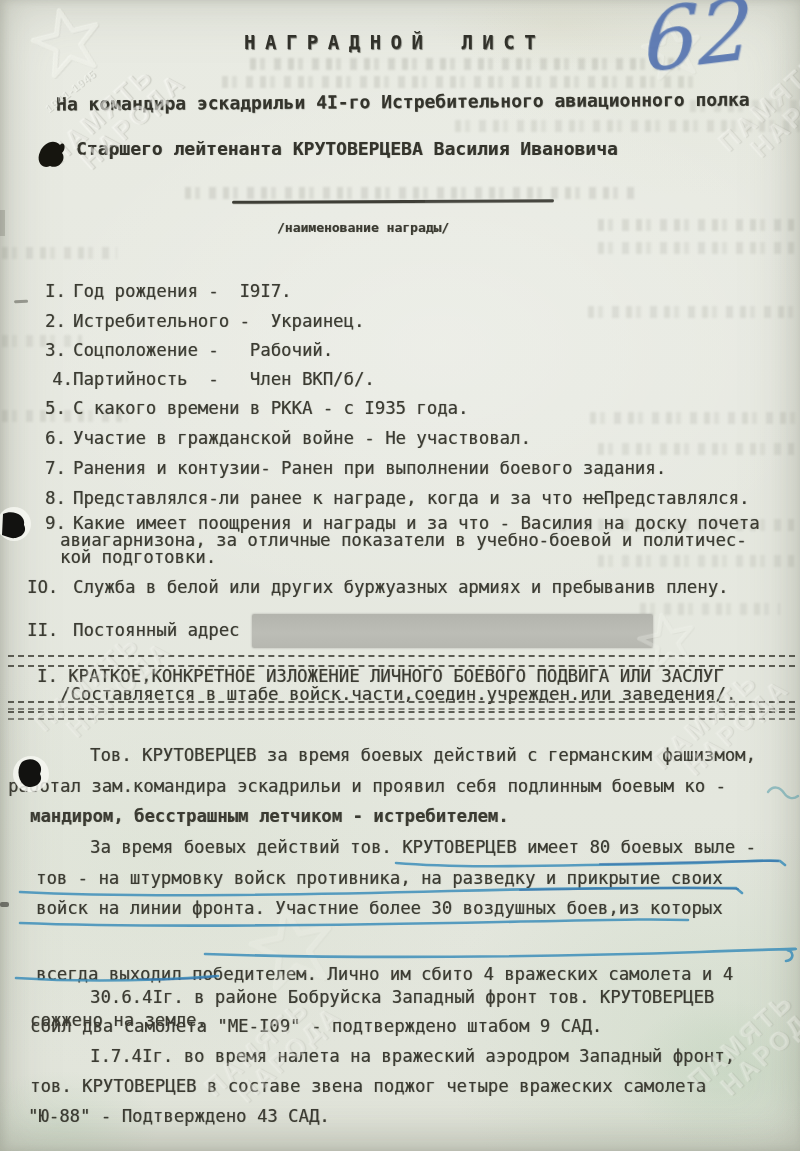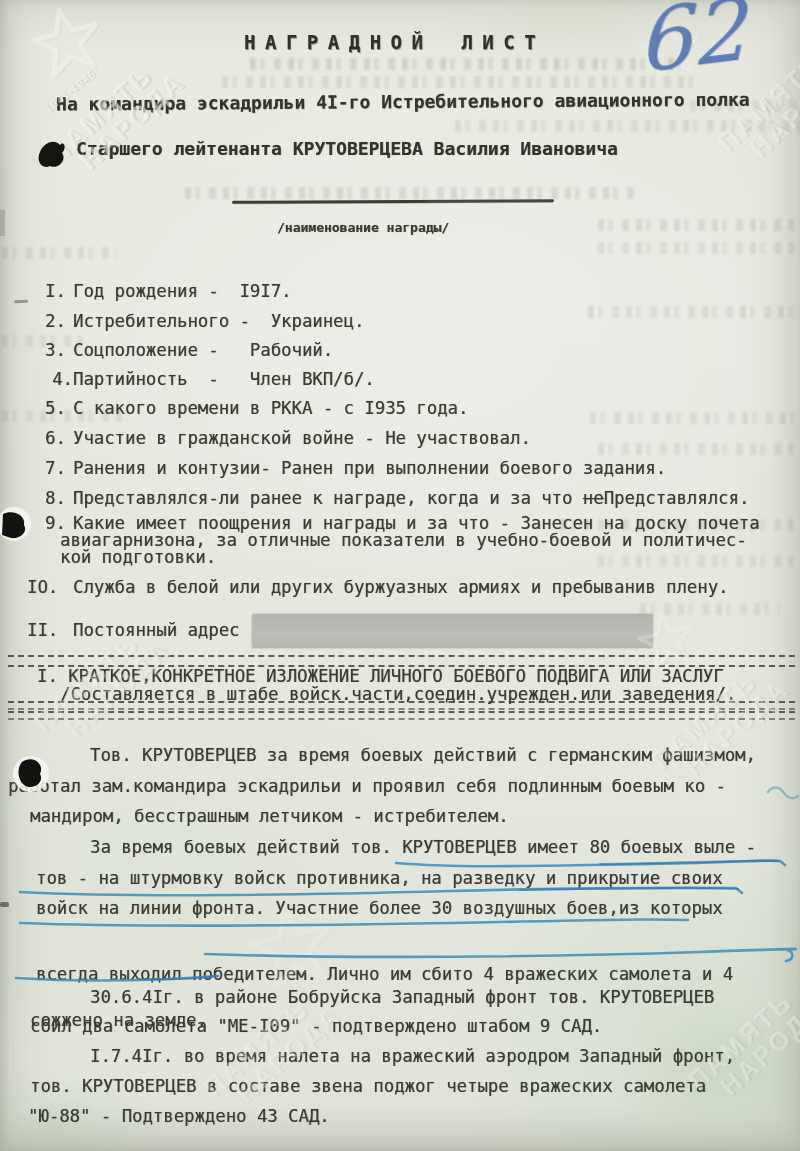--- a/index.html
+++ b/index.html
@@ -180,37 +180,37 @@
   <div class="line caption" style="left:277px;top:220px;font-weight:bold;">/наименование награды/</div>
 
   <div class="line" style="left:45px;top:281px;"><span class="num">I.</span><span>Год рождения -  I9I7.</span></div>
   <div class="line" style="left:45px;top:311px;"><span class="num">2.</span><span>Истребительного -  Украинец.</span></div>
   <div class="line" style="left:45px;top:340px;"><span class="num">3.</span><span>Соцположение -   Рабочий.</span></div>
   <div class="line" style="left:45px;top:369px;text-align:right;"><span class="num">4.</span><span>Партийность  -   Член ВКП/б/.</span></div>
   <div class="line" style="left:45px;top:398px;"><span class="num">5.</span><span>С какого времени в РККА - с I935 года.</span></div>
   <div class="line" style="left:45px;top:428px;"><span class="num">6.</span><span>Участие в гражданской войне - Не участвовал.</span></div>
   <div class="line" style="left:45px;top:458px;"><span class="num">7.</span><span>Ранения и контузии- Ранен при выполнении боевого задания.</span></div>
   <div class="line" style="left:45px;top:488px;"><span class="num">8.</span><span>Представлялся-ли ранее к награде, когда и за что </span><span style="text-decoration:line-through;">не</span><span>Представлялся.</span></div>
-  <div class="line" style="left:45px;top:513px;"><span class="num">9.</span><span>Какие имеет поощрения и награды и за что - Занесен на доску почета</span></div>
+  <div class="line" style="left:45px;top:513px;"><span class="num">9.</span><span>Какие имеет поощрения и награды и за что - Василия на доску почета</span></div>
   <div class="line" style="left:60px;top:530px;">авиагарнизона, за отличные показатели в учебно-боевой и политичес-</div>
   <div class="line" style="left:60px;top:547px;">кой подготовки.</div>
   <div class="line" style="left:27px;top:577px;"><span class="num2">IO.</span><span>Служба в белой или других буржуазных армиях и пребыванив плену.</span></div>
   <div class="line" style="left:27px;top:620px;"><span class="num2">II.</span><span>Постоянный адрес -</span></div>
 
   <div class="redaction"></div>
 
   <div class="sep" style="top:655px;"></div>
   <div class="line" style="left:37px;top:666px;">I. КРАТКОЕ,КОНКРЕТНОЕ ИЗЛОЖЕНИЕ ЛИЧНОГО БОЕВОГО ПОДВИГА ИЛИ ЗАСЛУГ</div>
   <div class="line" style="left:60px;top:684px;">/Составляется в штабе войск.части,соедин.учрежден.или заведения/.</div>
   <div class="sep" style="top:701px;"></div>
   <div class="sep" style="top:708px;opacity:.6;"></div>
 
   <div class="line" style="left:90px;top:745px;">Тов. КРУТОВЕРЦЕВ за время боевых действий с германским фашизмом,</div>
   <div class="line" style="left:8px;top:776px;">работал зам.командира эскадрильи и проявил себя подлинным боевым ко -</div>
-  <div class="line" style="left:30px;top:806px;">мандиром, бесстрашным летчиком - истребителем.</div>
+  <div class="line" style="left:30px;top:806px;font-weight:bold;">мандиром, бесстрашным летчиком - истребителем.</div>
   <div class="line" style="left:90px;top:837px;">За время боевых действий тов. КРУТОВЕРЦЕВ имеет 80 боевых выле -</div>
   <div class="line" style="left:36px;top:868px;">тов - на штурмовку войск противника, на разведку и прикрытие своих</div>
   <div class="line" style="left:36px;top:898px;">войск на линии фронта. Участние более 30 воздушных боев,из которых</div>
   <div class="line" style="left:36px;top:964px;">всегда выходил победителем. Лично им сбито 4 вражеских самолета и 4</div>
   <div class="line" style="left:30px;top:1010px;">сожжено на земле.</div>
   <div class="line" style="left:90px;top:987px;">30.6.4Iг. в районе Бобруйска Западный фронт тов. КРУТОВЕРЦЕВ</div>
   <div class="line" style="left:30px;top:1016px;">сбил два самолета "МЕ-I09" - подтверждено штабом 9 САД.</div>
   <div class="line" style="left:90px;top:1046px;">I.7.4Iг. во время налета на вражеский аэродром Западный фронт,</div>
   <div class="line" style="left:30px;top:1076px;">тов. КРУТОВЕРЦЕВ в составе звена поджог четыре вражеских самолета</div>
   <div class="line" style="left:28px;top:1106px;">"Ю-88" - Подтверждено 43 САД.</div>

